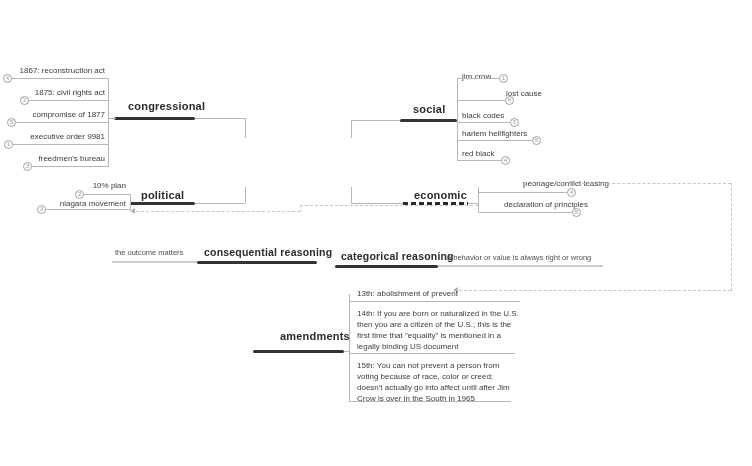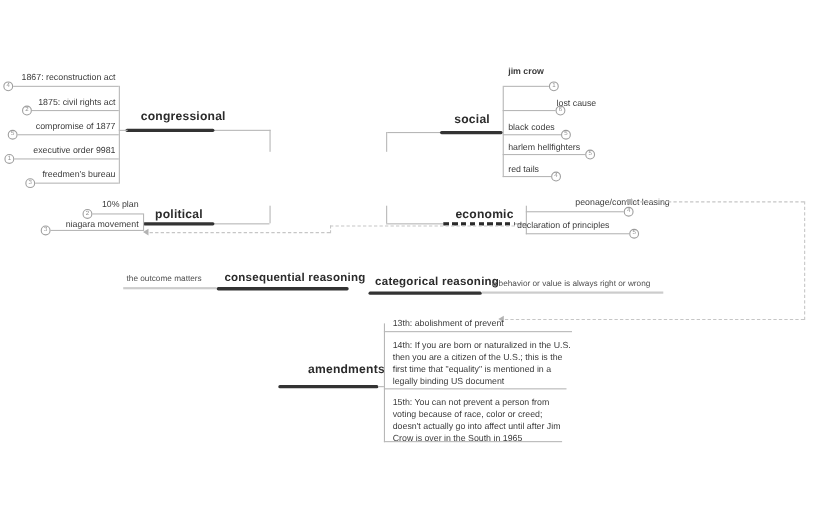--- a/index.html
+++ b/index.html
@@ -66,37 +66,37 @@
   <div class="circ" style="left:4px;top:140px;">1</div>
 
   <div class="leaf leaf-r" style="left:0;width:105px;top:154px;">freedmen's bureau</div>
   <div class="hl" style="left:32px;top:166px;width:76px;"></div>
   <div class="circ" style="left:23px;top:162px;">3</div>
 
   <div class="blabel" style="left:413px;top:103px;">social</div>
   <div class="bar" style="left:400px;top:119px;width:57px;"></div>
   <div class="vl" style="left:457px;top:79px;height:82px;"></div>
 
-  <div class="leaf" style="left:462px;top:60px;font-weight:bold;">jim crow</div>
+  <div class="leaf" style="left:462px;top:72px;">jim crow</div>
   <div class="hl" style="left:457px;top:78px;width:42px;"></div>
   <div class="circ" style="left:499px;top:74px;">1</div>
 
   <div class="leaf" style="left:462px;top:89px;margin-left:44px;">lost cause</div>
   <div class="hl" style="left:457px;top:100px;width:48px;"></div>
   <div class="circ" style="left:505px;top:96px;">6</div>
 
   <div class="leaf" style="left:462px;top:111px;">black codes</div>
   <div class="hl" style="left:457px;top:122px;width:53px;"></div>
   <div class="circ" style="left:510px;top:118px;">5</div>
 
   <div class="leaf" style="left:462px;top:129px;">harlem hellfighters</div>
   <div class="hl" style="left:457px;top:140px;width:75px;"></div>
   <div class="circ" style="left:532px;top:136px;">5</div>
 
-  <div class="leaf" style="left:462px;top:149px;">red tails</div>
+  <div class="leaf" style="left:462px;top:149px;">red black</div>
   <div class="hl" style="left:457px;top:160px;width:44px;"></div>
   <div class="circ" style="left:501px;top:156px;">4</div>
 
   <div class="blabel" style="left:141px;top:189px;">political</div>
   <div class="bar" style="left:130px;top:202px;width:65px;"></div>
   <div class="vl" style="left:130px;top:194px;height:16px;"></div>
 
   <div class="leaf leaf-r" style="left:20px;width:106px;top:181px;">10% plan</div>
   <div class="hl" style="left:84px;top:194px;width:46px;"></div>
   <div class="circ" style="left:75px;top:190px;">2</div>
@@ -108,21 +108,21 @@
   <div class="blabel" style="left:414px;top:189px;">economic</div>
   <div class="dbar" style="left:403px;top:202px;width:65px;"></div>
   <div class="hl" style="left:468px;top:203px;width:10px;"></div>
   <div class="vl" style="left:478px;top:187px;height:26px;"></div>
 
   <div class="leaf" style="left:484px;top:179px;padding-left:39px;">peonage/convict leasing</div>
   <div class="hl" style="left:478px;top:192px;width:89px;"></div>
   <div class="circ" style="left:567px;top:188px;">4</div>
   <div class="sq" style="left:570px;top:181px;"></div>
 
-  <div class="leaf" style="left:470px;top:200px;">declaration of principles</div>
+  <div class="leaf" style="left:504px;top:200px;">declaration of principles</div>
   <div class="hl" style="left:478px;top:212px;width:94px;"></div>
   <div class="circ" style="left:572px;top:208px;">5</div>
 
   <div class="arrL" style="left:130px;top:208px;"></div>
   <div class="hd" style="left:136px;top:211px;width:164px;"></div>
   <div class="vd" style="left:300px;top:205px;height:7px;"></div>
   <div class="hd" style="left:300px;top:205px;width:178px;"></div>
 
   <div class="hd" style="left:577px;top:183px;width:154px;"></div>
   <div class="vd" style="left:731px;top:183px;height:108px;"></div>

